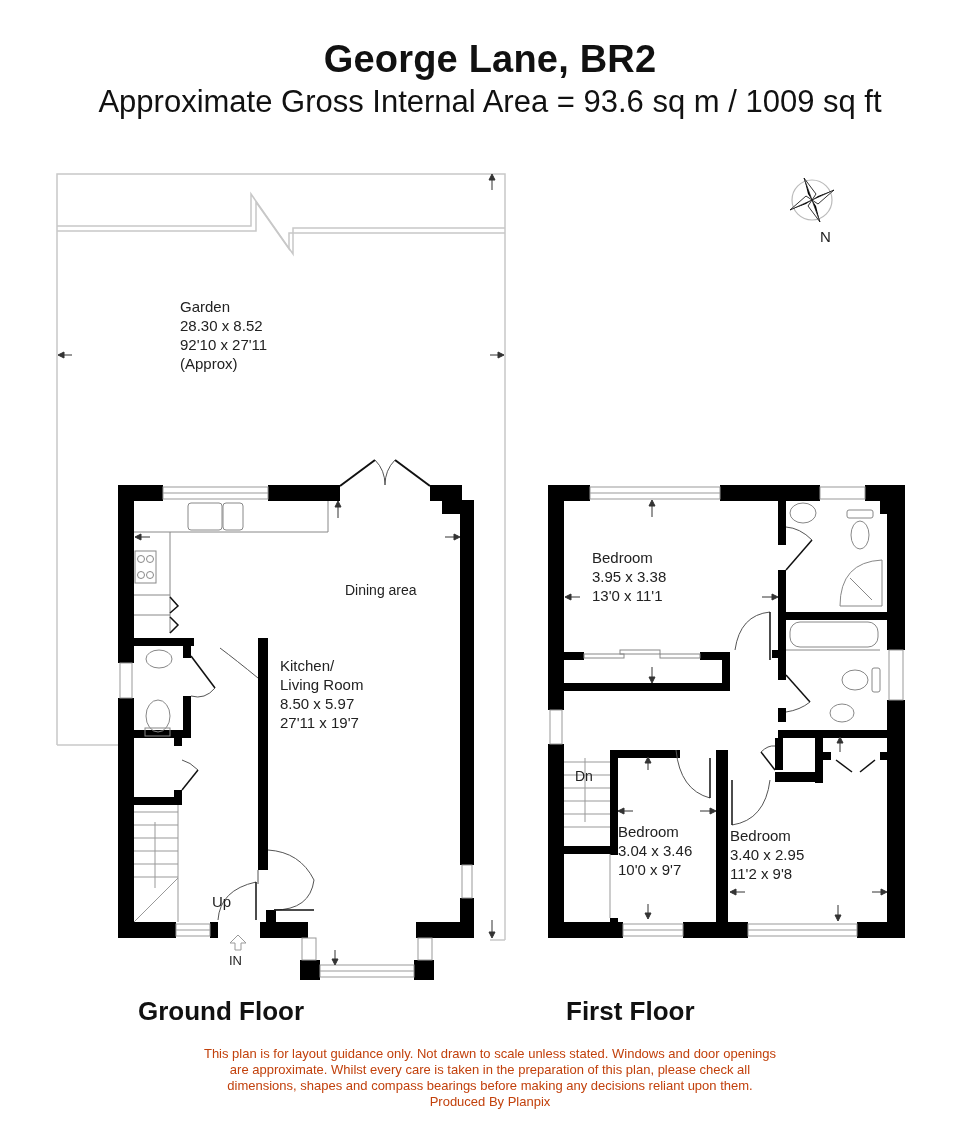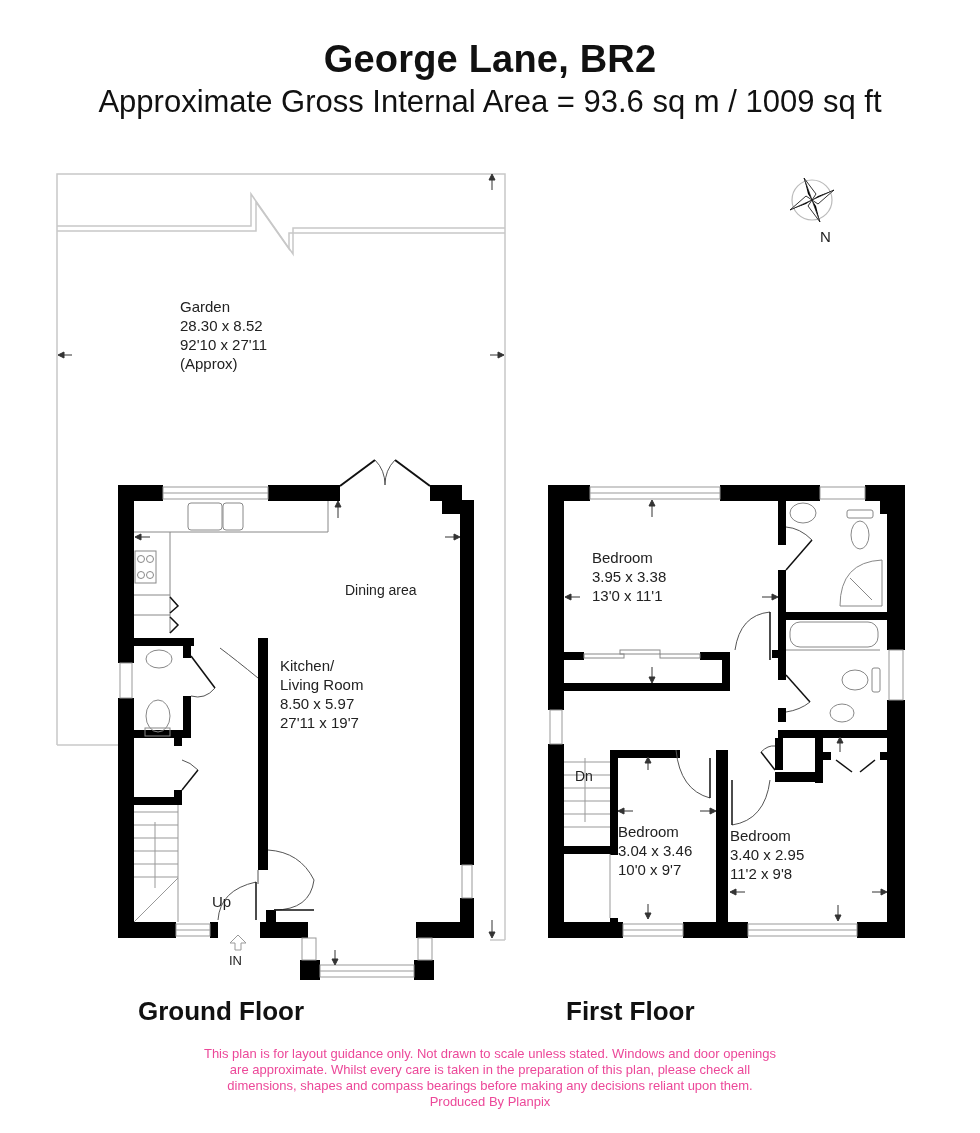--- a/index.html
+++ b/index.html
@@ -3,21 +3,21 @@
 <meta charset="utf-8">
 <style>
   html, body { margin:0; padding:0; background:#fff; }
   body { width:980px; height:1133px; position:relative; overflow:hidden; font-family:"Liberation Sans", sans-serif; color:#111; }
   .title { position:absolute; left:0; width:980px; top:22px; text-align:center; font-weight:bold; font-size:38px; letter-spacing:0.2px;margin-top:16px; }
   .subtitle { position:absolute; left:0; width:980px; top:84px; text-align:center; font-size:31px; }
   svg.plan { position:absolute; left:0; top:0; }
   .lbl { position:absolute; font-size:15px; line-height:19px; color:#222; }
   .lbl-bold { position:absolute; font-size:14px; font-weight:normal; color:#222; }
   .floor { position:absolute; font-weight:bold; font-size:26px; top:996px;margin-left:20px; }
-  .disc { position:absolute; left:0; width:980px; top:1046px; text-align:center; font-size:13px; line-height:16px; color:#ec4899; }
+  .disc { position:absolute; left:0; width:980px; top:1046px; text-align:center; font-size:13px; line-height:16px; color:#c2410c; }
   .small { position:absolute; font-size:14px; color:#222; }
 </style>
 </head>
 <body>
 
 <div class="title">George Lane, BR2</div>
 <div class="subtitle">Approximate Gross Internal Area = 93.6 sq m / 1009 sq ft</div>
 
 <svg class="plan" width="980" height="1133" viewBox="0 0 980 1133">
 

